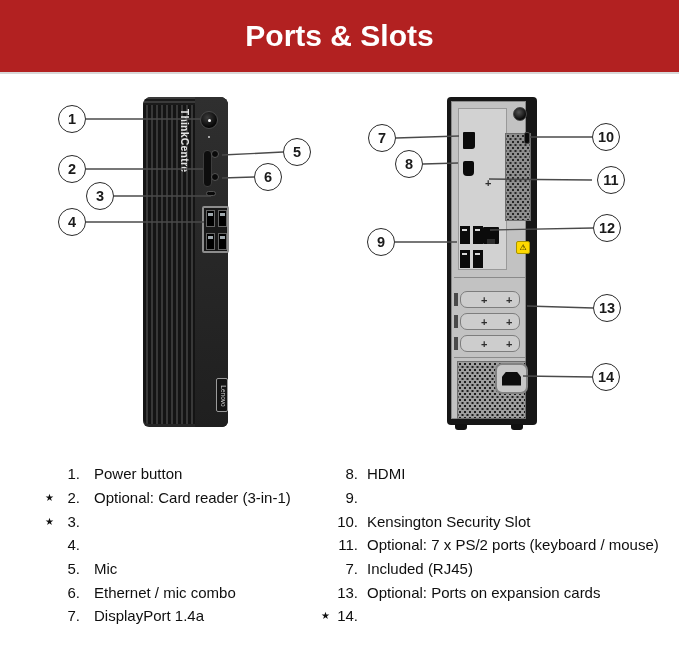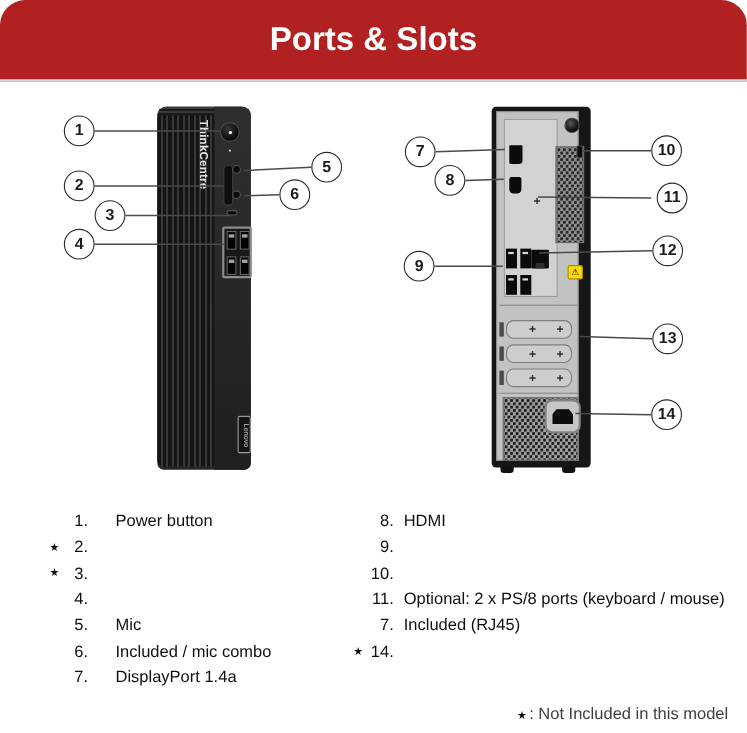--- a/index.html
+++ b/index.html
@@ -1,19 +1,19 @@
 <!DOCTYPE html>
 <html><head>
 <meta charset="utf-8">
 <style>
   * { margin:0; padding:0; box-sizing:border-box; }
   html,body { background:#fff; }
   #page {
     position:relative; width:679px; height:666px; background:#ffffff;
-    font-family:"Liberation Sans", sans-serif; overflow:hidden;border-radius:23px;
+    font-family:"Liberation Sans", sans-serif; overflow:hidden;
   }
   
   #banner {
     position:absolute; left:0; top:0; width:679px; height:74px;
     background:#b22121; border-bottom:2px solid #d8d8d8;
     display:flex; align-items:center; justify-content:center;
   }
   #banner h1 { color:#fff; font-size:30px; font-weight:bold; letter-spacing:0px; }
 
   
@@ -168,21 +168,21 @@
   #foot-l { left:8px; } #foot-r { left:64px; }
 
   
   .legend-col { position:absolute; z-index:10; }
   #legend-left  { left:40px;  top:462px; width:280px; }
   #legend-right { left:316px; top:462px; width:350px; }
   .legend-row { display:flex; align-items:center; height:23.7px; font-size:15px; color:#0f0f0f; }
   .legend-star { width:16px; text-align:right; font-size:10px; padding-right:2px; color:#111; }
   .legend-num  { width:24px; text-align:right; }
   #legend-right .legend-num { width:26px; }
-  .legend-label { margin-left:25px; white-space:nowrap; }
+  .legend-label { margin-left:14px; white-space:nowrap; }
   #legend-right .legend-label { margin-left:9px; }
 
   #footnote {
     position:absolute; right:17px; top:641px; font-size:15px; color:#3d3d3d;
     z-index:10;
   }
   #footnote .legend-star { font-size:10px; }
 </style>
 </head>
 <body>
@@ -294,38 +294,39 @@
 
   <div id="legend-left" class="legend-col">
     <div class="legend-row">
       <span class="legend-star"></span>
       <span class="legend-num">1.</span>
       <span class="legend-label">Power button</span>
     </div>
     <div class="legend-row">
       <span class="legend-star">★</span>
       <span class="legend-num">2.</span>
+      <span class="legend-label">Optional: Card reader (3-in-1)</span>
     </div>
     <div class="legend-row">
       <span class="legend-star">★</span>
       <span class="legend-num">3.</span>
     </div>
     <div class="legend-row">
       <span class="legend-star"></span>
       <span class="legend-num">4.</span>
     </div>
     <div class="legend-row">
       <span class="legend-star"></span>
       <span class="legend-num">5.</span>
       <span class="legend-label">Mic</span>
     </div>
     <div class="legend-row">
       <span class="legend-star"></span>
       <span class="legend-num">6.</span>
-      <span class="legend-label">Included / mic combo</span>
+      <span class="legend-label">Ethernet / mic combo</span>
     </div>
     <div class="legend-row">
       <span class="legend-star"></span>
       <span class="legend-num">7.</span>
       <span class="legend-label">DisplayPort 1.4a</span>
     </div>
   </div>
 
   <div id="legend-right" class="legend-col">
     <div class="legend-row">
@@ -333,34 +334,37 @@
       <span class="legend-num">8.</span>
       <span class="legend-label">HDMI</span>
     </div>
     <div class="legend-row">
       <span class="legend-star"></span>
       <span class="legend-num">9.</span>
     </div>
     <div class="legend-row">
       <span class="legend-star"></span>
       <span class="legend-num">10.</span>
+      <span class="legend-label">Kensington Security Slot</span>
     </div>
     <div class="legend-row">
       <span class="legend-star"></span>
       <span class="legend-num">11.</span>
-      <span class="legend-label">Optional: 2 x PS/8 ports (keyboard / mouse)</span>
+      <span class="legend-label">Optional: 7 x PS/2 ports (keyboard / mouse)</span>
     </div>
     <div class="legend-row">
       <span class="legend-star"></span>
       <span class="legend-num">7.</span>
       <span class="legend-label">Included (RJ45)</span>
     </div>
     <div class="legend-row">
+      <span class="legend-star"></span>
+      <span class="legend-num">13.</span>
+      <span class="legend-label">Optional: Ports on expansion cards</span>
+    </div>
+    <div class="legend-row">
       <span class="legend-star">★</span>
       <span class="legend-num">14.</span>
     </div>
   </div>
 
-  <div id="footnote">
-    <span class="legend-star">★</span><span>: Not Included in this model</span>
-  </div>
 
 </div>
 
 </body></html>

